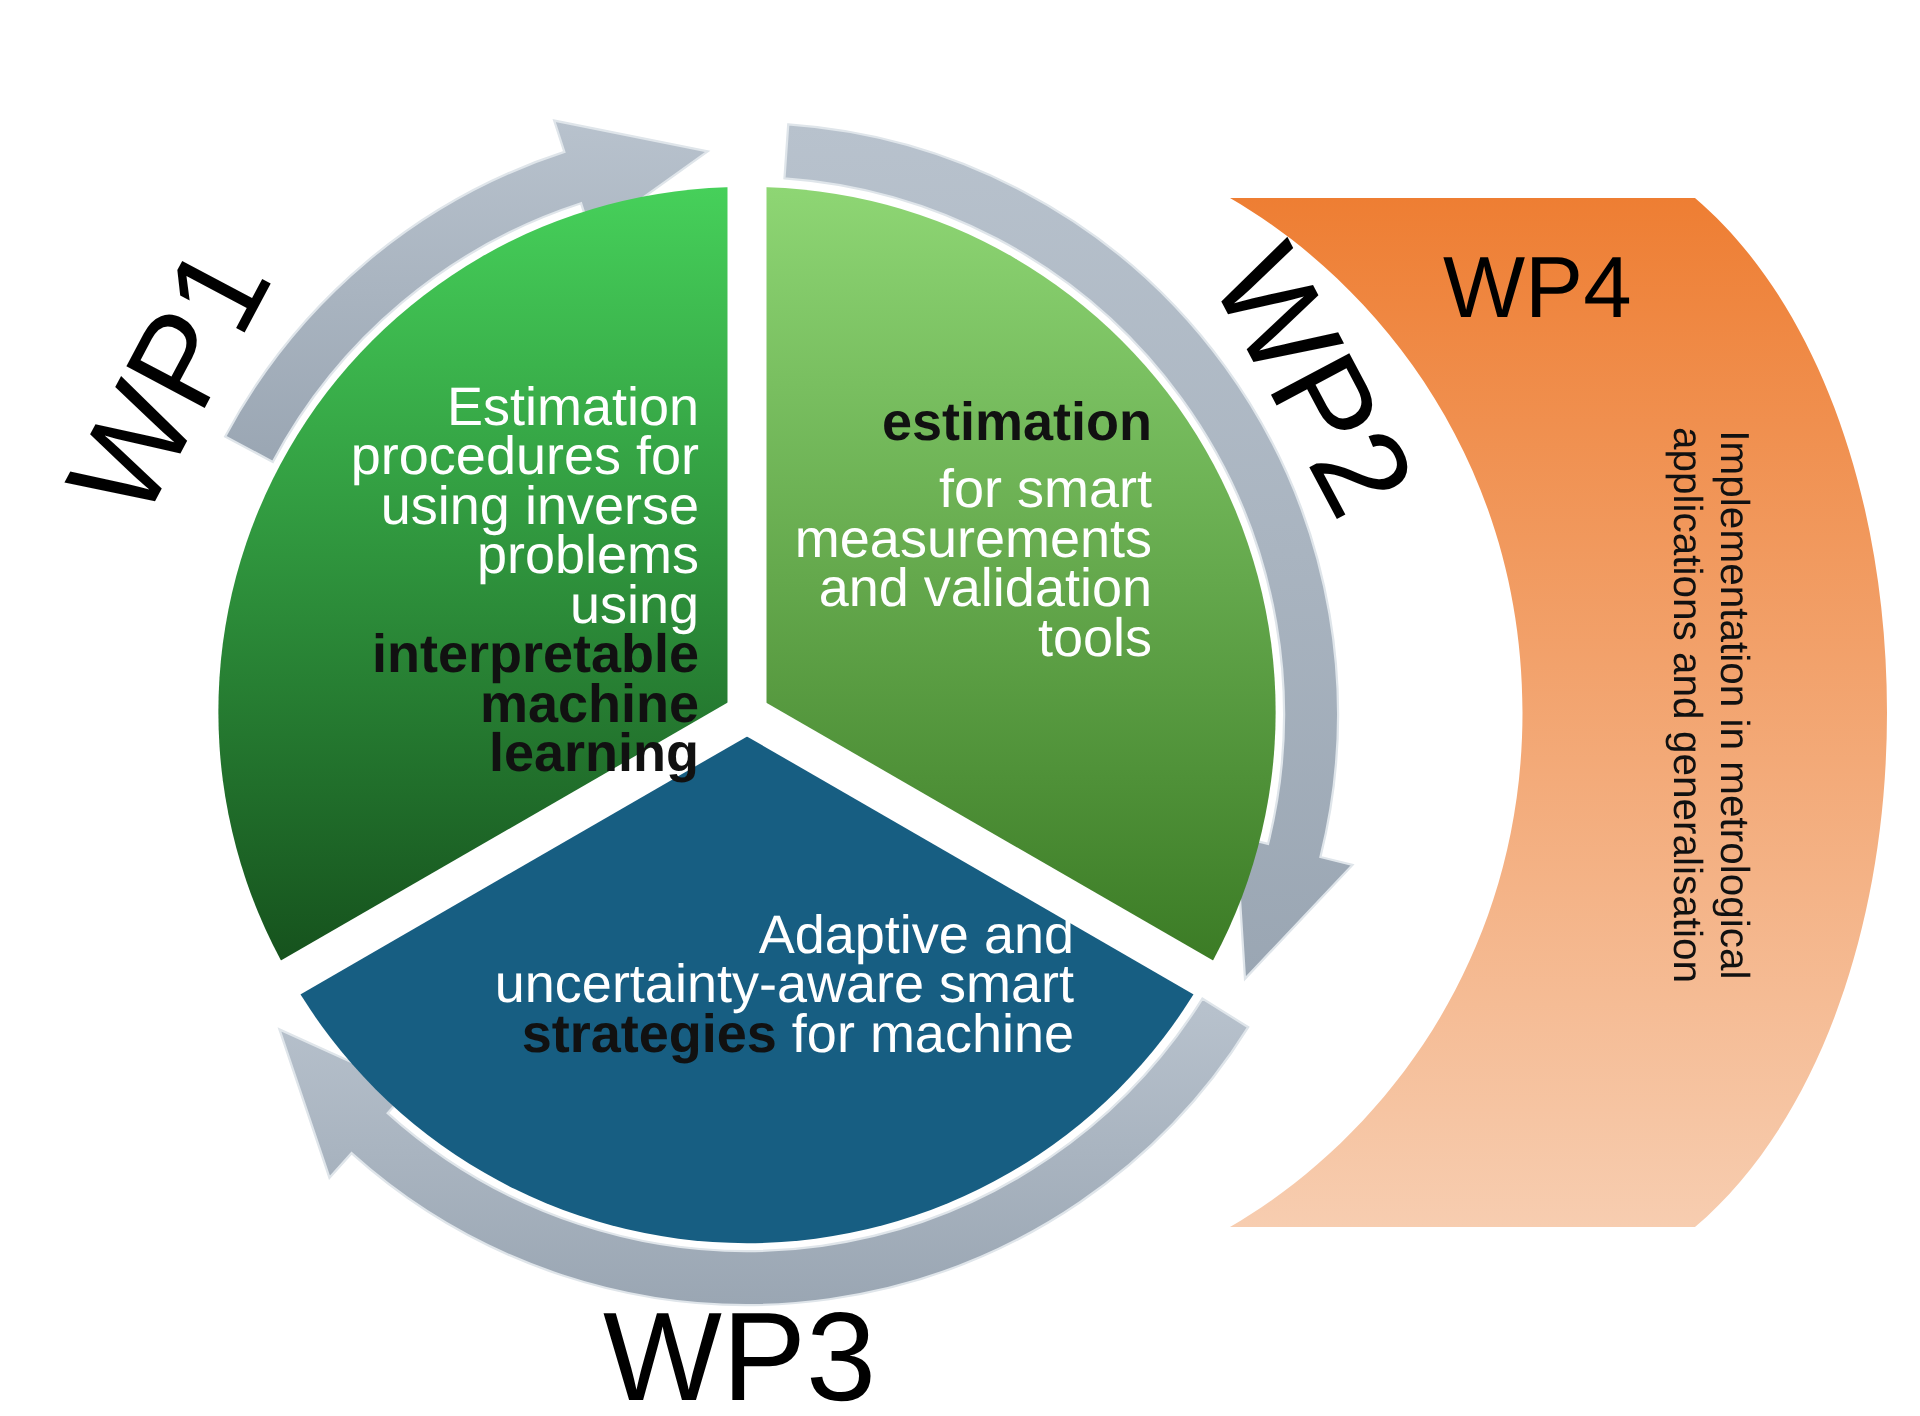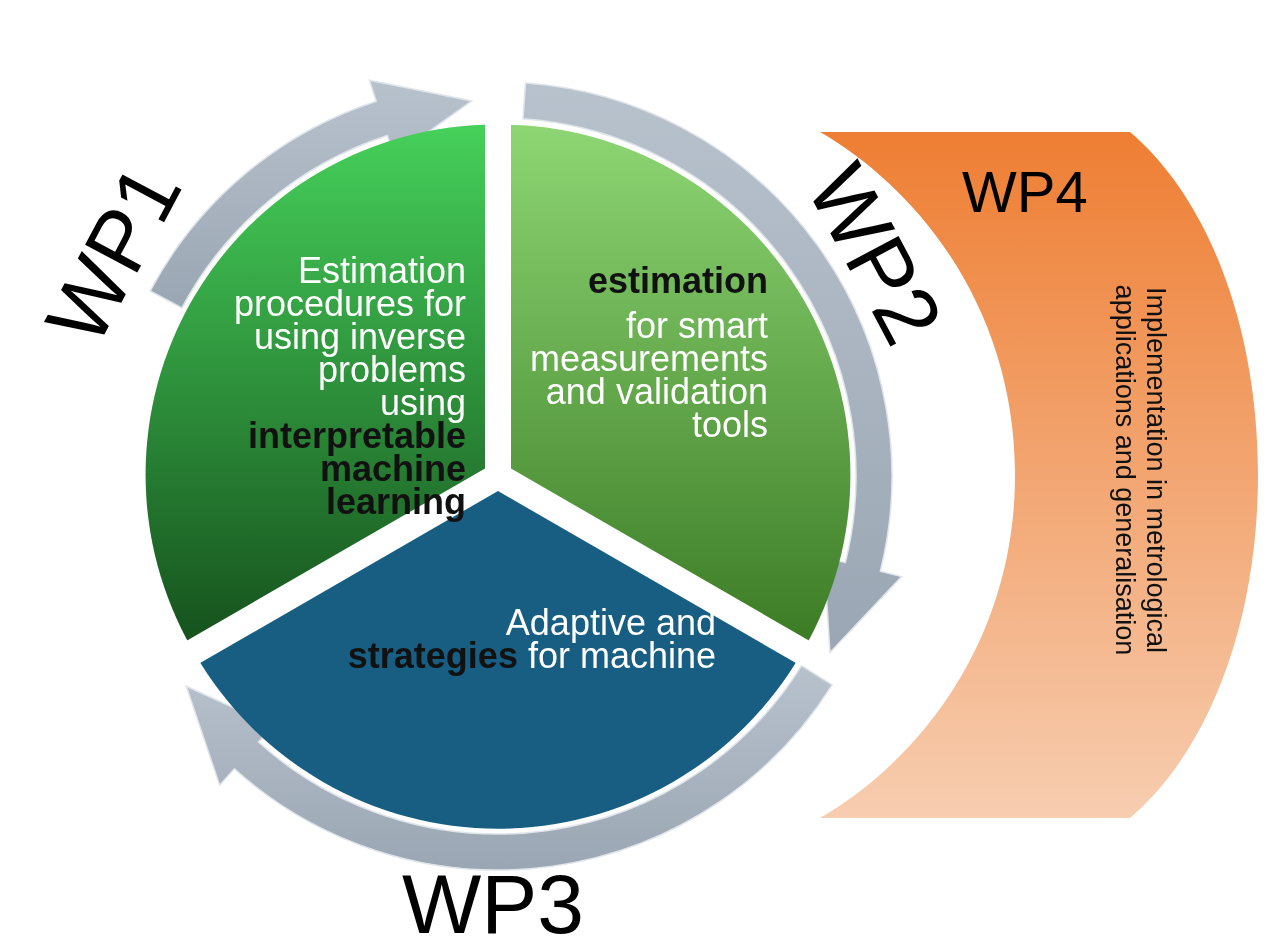--- a/index.html
+++ b/index.html
@@ -76,19 +76,20 @@
 <div class="seg-text" style="left:528px; top:264px; width:240px;">
   <div class="bold" style="margin-bottom:12px;">estimation</div>
   <div>for smart</div>
   <div>measurements</div>
   <div>and validation</div>
   <div>tools</div>
 </div>
 
 <div class="seg-text" style="left:316px; top:606px; width:400px;">
   <div>Adaptive and</div>
+  <div>uncertainty-aware smart</div>
   <div><span class="bold">strategies</span><span style="white-space:pre;"> for machine</span></div>
 </div>
 
 <div class="wp4-desc" style="left:910px; top:470px; width:460px; margin-left:0; transform:translate(-0px,-31px) rotate(90deg);">
   <div>Implementation in metrological</div>
   <div>applications and generalisation</div>
 </div>
 
 </body></html>

